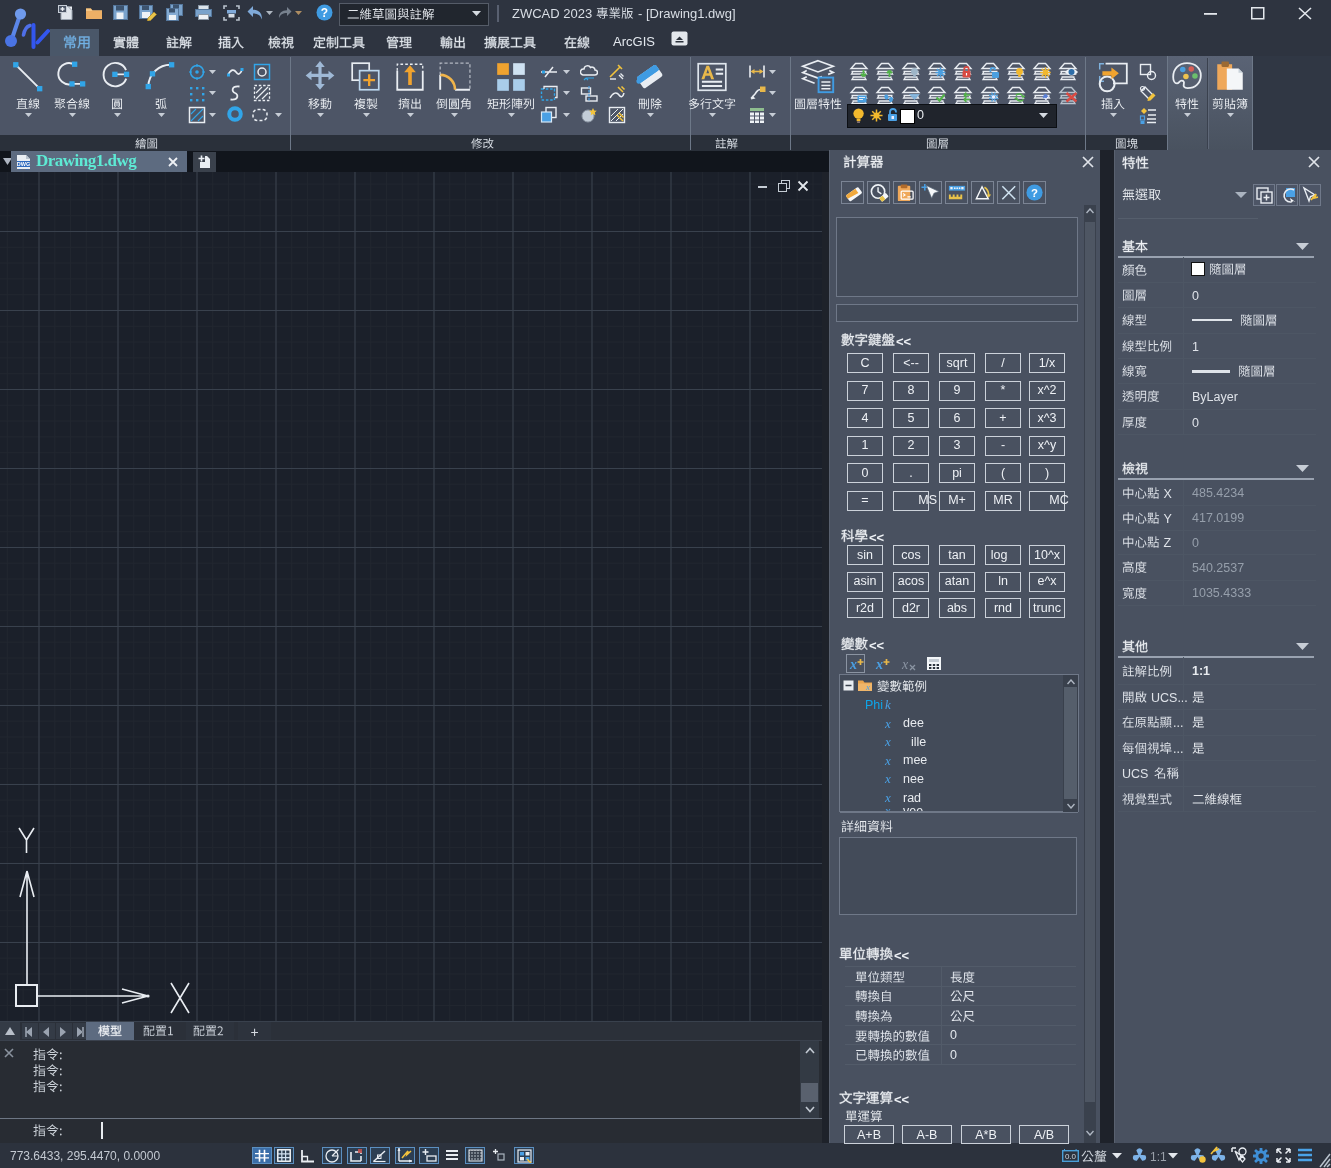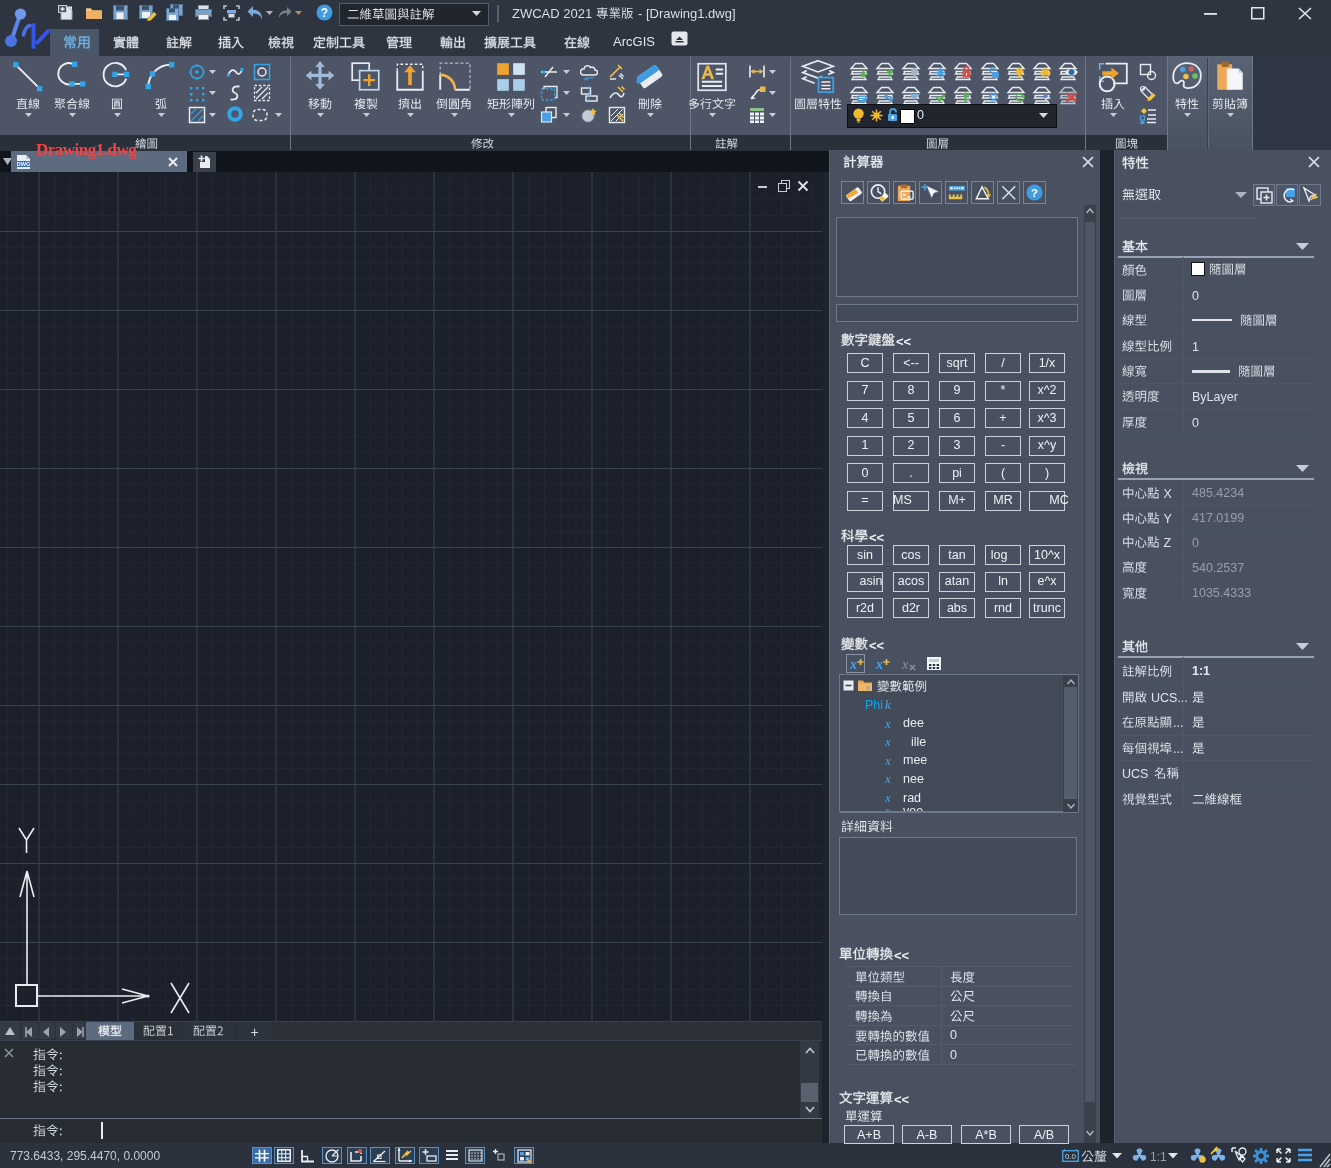--- a/index.html
+++ b/index.html
@@ -222,21 +222,21 @@
         <use href="#u5716" x="3000"></use>
         <use href="#u8207" x="4000"></use>
         <use href="#u8A3B" x="5000"></use>
         <use href="#u89E3" x="6000"></use>
       </g>
     </svg>
 <svg class="ab" style="left:471.5px;top:11px" width="9" height="5" viewBox="0 0 9 5">
       <path d="M0 0 h9 L4.5 5 Z" fill="#d5dae1"></path>
     </svg>
 <div class="ab" style="left:497px;top:5px;width:2px;height:17px;background:#596070"></div>
-<div class="ab" style="left:512px;top:6px;font:400 13px 'Liberation Sans',sans-serif;color:#d9dee5;white-space:pre;">ZWCAD 2021</div>
+<div class="ab" style="left:512px;top:6px;font:400 13px 'Liberation Sans',sans-serif;color:#d9dee5;white-space:pre;">ZWCAD 2023</div>
 <svg class="ab" style="left:596.0px;top:4.8px" width="38" height="18">
       <g transform="translate(0,12.75) scale(0.012500,-0.012500)" fill="#d9dee5">
         <use href="#u5C08" x="0"></use>
         <use href="#u696D" x="1000"></use>
         <use href="#u7248" x="2000"></use>
       </g>
     </svg>
 <div class="ab" style="left:638px;top:6px;font:400 13px 'Liberation Sans',sans-serif;color:#d9dee5;white-space:pre;">- [Drawing1.dwg]</div>
 <svg class="ab" style="left:1204px;top:13px" width="14" height="3" viewBox="0 0 14 3">
       <rect x="0" y="0" width="13" height="1.8" fill="#e3e7ec"></rect>
@@ -895,21 +895,21 @@
       <path d="M0 0 h9 L4.5 7 Z" fill="#aeb6c2"></path>
     </svg>
 <div class="ab" style="left:11px;top:151px;width:176px;height:21px;background:#5d6b80"></div>
 <svg class="ab" style="left:16px;top:154px" width="15" height="16" viewBox="0 0 15 16">
       <path d="M1 1 h9 l4 4 v10 H1 Z" fill="#e9eef3"></path>
       <path d="M10 1 l4 4 h-4 Z" fill="#b9c4cf"></path>
       <rect x="1" y="7" width="13" height="6" fill="#2f6bbf"></rect>
       <text x="7.5" y="12" font-size="5.5" font-family="Liberation Sans" font-weight="700" fill="#fff" text-anchor="middle">DWG</text>
       <path d="M3 15.5 c2 1.5 7 1.5 9 0" stroke="#2f6bbf" fill="none"></path>
     </svg>
-<div class="ab" style="left:36px;top:140px;font:700 17px 'Liberation Serif',serif;color:#ef4444;white-space:pre;letter-spacing:-0.5px">Drawing1.dwg</div>
+<div class="ab" style="left:36px;top:151px;font:700 17px 'Liberation Serif',serif;color:#5eead4;white-space:pre;letter-spacing:-0.5px">Drawing1.dwg</div>
 <svg class="ab" style="left:168px;top:157px" width="10" height="10" viewBox="0 0 10 10">
       <path d="M1 1 L9 9 M9 1 L1 9" stroke="#eef1f5" stroke-width="1.8"></path>
     </svg>
 <div class="ab" style="left:193px;top:152px;width:23px;height:20px;background:#3a414c"></div>
 <svg class="ab" style="left:198px;top:155px" width="14" height="14" viewBox="0 0 14 14">
       <path d="M2 1 h7 l3 3 v9 H2 Z" fill="#e9eef3"></path>
       <rect x="0" y="0" width="7" height="7" fill="#3a414c"></rect>
       <path d="M3.5 0.5 v6 M0.5 3.5 h6" stroke="#e9eef3" stroke-width="1.6"></path>
     </svg>
 <div class="ab" style="left:0px;top:172px;width:822px;height:850px;background-color:#1b202a;background-image:linear-gradient(#39414d 1px,transparent 1px),linear-gradient(90deg,#39414d 1px,transparent 1px),linear-gradient(#21262f 1px,transparent 1px),linear-gradient(90deg,#21262f 1px,transparent 1px);background-size:79px 79px,79px 79px,15.8px 15.8px,15.8px 15.8px;background-position:0 59px,38.5px 0,0 11.6px,6.9px 0;"></div>
@@ -1288,21 +1288,21 @@
 <div class="ab" style="left:893px;top:465.5px;width:36px;text-align:center;font:400 12.5px 'Liberation Sans',sans-serif;color:#eef1f5;white-space:pre;">.</div>
 <div class="ab" style="left:939px;top:463px;width:36px;height:20px;border:1px solid #ccd2da;box-sizing:border-box"></div>
 <div class="ab" style="left:939px;top:465.5px;width:36px;text-align:center;font:400 12.5px 'Liberation Sans',sans-serif;color:#eef1f5;white-space:pre;">pi</div>
 <div class="ab" style="left:985px;top:463px;width:36px;height:20px;border:1px solid #ccd2da;box-sizing:border-box"></div>
 <div class="ab" style="left:985px;top:465.5px;width:36px;text-align:center;font:400 12.5px 'Liberation Sans',sans-serif;color:#eef1f5;white-space:pre;">(</div>
 <div class="ab" style="left:1029px;top:463px;width:36px;height:20px;border:1px solid #ccd2da;box-sizing:border-box"></div>
 <div class="ab" style="left:1029px;top:465.5px;width:36px;text-align:center;font:400 12.5px 'Liberation Sans',sans-serif;color:#eef1f5;white-space:pre;">)</div>
 <div class="ab" style="left:847px;top:490.5px;width:36px;height:20px;border:1px solid #ccd2da;box-sizing:border-box"></div>
 <div class="ab" style="left:847px;top:493px;width:36px;text-align:center;font:400 12.5px 'Liberation Sans',sans-serif;color:#eef1f5;white-space:pre;">=</div>
 <div class="ab" style="left:893px;top:490.5px;width:36px;height:20px;border:1px solid #ccd2da;box-sizing:border-box"></div>
-<div class="ab" style="left:893px;top:493px;width:44px;text-align:left;font:400 12.5px 'Liberation Sans',sans-serif;color:#eef1f5;white-space:pre;">MS</div>
+<div class="ab" style="left:893px;top:493px;width:44px;text-align:right;font:400 12.5px 'Liberation Sans',sans-serif;color:#eef1f5;white-space:pre;">MS</div>
 <div class="ab" style="left:939px;top:490.5px;width:36px;height:20px;border:1px solid #ccd2da;box-sizing:border-box"></div>
 <div class="ab" style="left:939px;top:493px;width:36px;text-align:center;font:400 12.5px 'Liberation Sans',sans-serif;color:#eef1f5;white-space:pre;">M+</div>
 <div class="ab" style="left:985px;top:490.5px;width:36px;height:20px;border:1px solid #ccd2da;box-sizing:border-box"></div>
 <div class="ab" style="left:985px;top:493px;width:36px;text-align:center;font:400 12.5px 'Liberation Sans',sans-serif;color:#eef1f5;white-space:pre;">MR</div>
 <div class="ab" style="left:1029px;top:490.5px;width:36px;height:20px;border:1px solid #ccd2da;box-sizing:border-box"></div>
 <div class="ab" style="left:1029px;top:493px;width:36px;text-align:center;font:400 12.5px 'Liberation Sans',sans-serif;color:#eef1f5;white-space:pre;padding-left:12px;">MC</div>
 <svg class="ab" style="left:841.0px;top:527.2px" width="27" height="19">
       <g transform="translate(0,13.77) scale(0.013500,-0.013500)" fill="#eef1f5" stroke="#eef1f5" stroke-width="28">
         <use href="#u79D1" x="0"></use>
         <use href="#u5B78" x="1000"></use>
@@ -1313,21 +1313,21 @@
 <div class="ab" style="left:847px;top:547.5px;width:36px;text-align:center;font:400 12.5px 'Liberation Sans',sans-serif;color:#eef1f5;white-space:pre;">sin</div>
 <div class="ab" style="left:893px;top:545px;width:36px;height:20px;border:1px solid #ccd2da;box-sizing:border-box"></div>
 <div class="ab" style="left:893px;top:547.5px;width:36px;text-align:center;font:400 12.5px 'Liberation Sans',sans-serif;color:#eef1f5;white-space:pre;">cos</div>
 <div class="ab" style="left:939px;top:545px;width:36px;height:20px;border:1px solid #ccd2da;box-sizing:border-box"></div>
 <div class="ab" style="left:939px;top:547.5px;width:36px;text-align:center;font:400 12.5px 'Liberation Sans',sans-serif;color:#eef1f5;white-space:pre;">tan</div>
 <div class="ab" style="left:985px;top:545px;width:36px;height:20px;border:1px solid #ccd2da;box-sizing:border-box"></div>
 <div class="ab" style="left:985px;top:547.5px;width:28px;text-align:center;font:400 12.5px 'Liberation Sans',sans-serif;color:#eef1f5;white-space:pre;">log</div>
 <div class="ab" style="left:1029px;top:545px;width:36px;height:20px;border:1px solid #ccd2da;box-sizing:border-box"></div>
 <div class="ab" style="left:1029px;top:547.5px;width:36px;text-align:center;font:400 12.5px 'Liberation Sans',sans-serif;color:#eef1f5;white-space:pre;">10^x</div>
 <div class="ab" style="left:847px;top:571.5px;width:36px;height:20px;border:1px solid #ccd2da;box-sizing:border-box"></div>
-<div class="ab" style="left:847px;top:574px;width:36px;text-align:center;font:400 12.5px 'Liberation Sans',sans-serif;color:#eef1f5;white-space:pre;margin-left:6px;">asin</div>
+<div class="ab" style="left:847px;top:574px;width:36px;text-align:center;font:400 12.5px 'Liberation Sans',sans-serif;color:#eef1f5;white-space:pre;">asin</div>
 <div class="ab" style="left:893px;top:571.5px;width:36px;height:20px;border:1px solid #ccd2da;box-sizing:border-box"></div>
 <div class="ab" style="left:893px;top:574px;width:36px;text-align:center;font:400 12.5px 'Liberation Sans',sans-serif;color:#eef1f5;white-space:pre;">acos</div>
 <div class="ab" style="left:939px;top:571.5px;width:36px;height:20px;border:1px solid #ccd2da;box-sizing:border-box"></div>
 <div class="ab" style="left:939px;top:574px;width:36px;text-align:center;font:400 12.5px 'Liberation Sans',sans-serif;color:#eef1f5;white-space:pre;">atan</div>
 <div class="ab" style="left:985px;top:571.5px;width:36px;height:20px;border:1px solid #ccd2da;box-sizing:border-box"></div>
 <div class="ab" style="left:985px;top:574px;width:36px;text-align:center;font:400 12.5px 'Liberation Sans',sans-serif;color:#eef1f5;white-space:pre;">ln</div>
 <div class="ab" style="left:1029px;top:571.5px;width:36px;height:20px;border:1px solid #ccd2da;box-sizing:border-box"></div>
 <div class="ab" style="left:1029px;top:574px;width:36px;text-align:center;font:400 12.5px 'Liberation Sans',sans-serif;color:#eef1f5;white-space:pre;">e^x</div>
 <div class="ab" style="left:847px;top:598px;width:36px;height:20px;border:1px solid #ccd2da;box-sizing:border-box"></div>
 <div class="ab" style="left:847px;top:600.5px;width:36px;text-align:center;font:400 12.5px 'Liberation Sans',sans-serif;color:#eef1f5;white-space:pre;">r2d</div>

